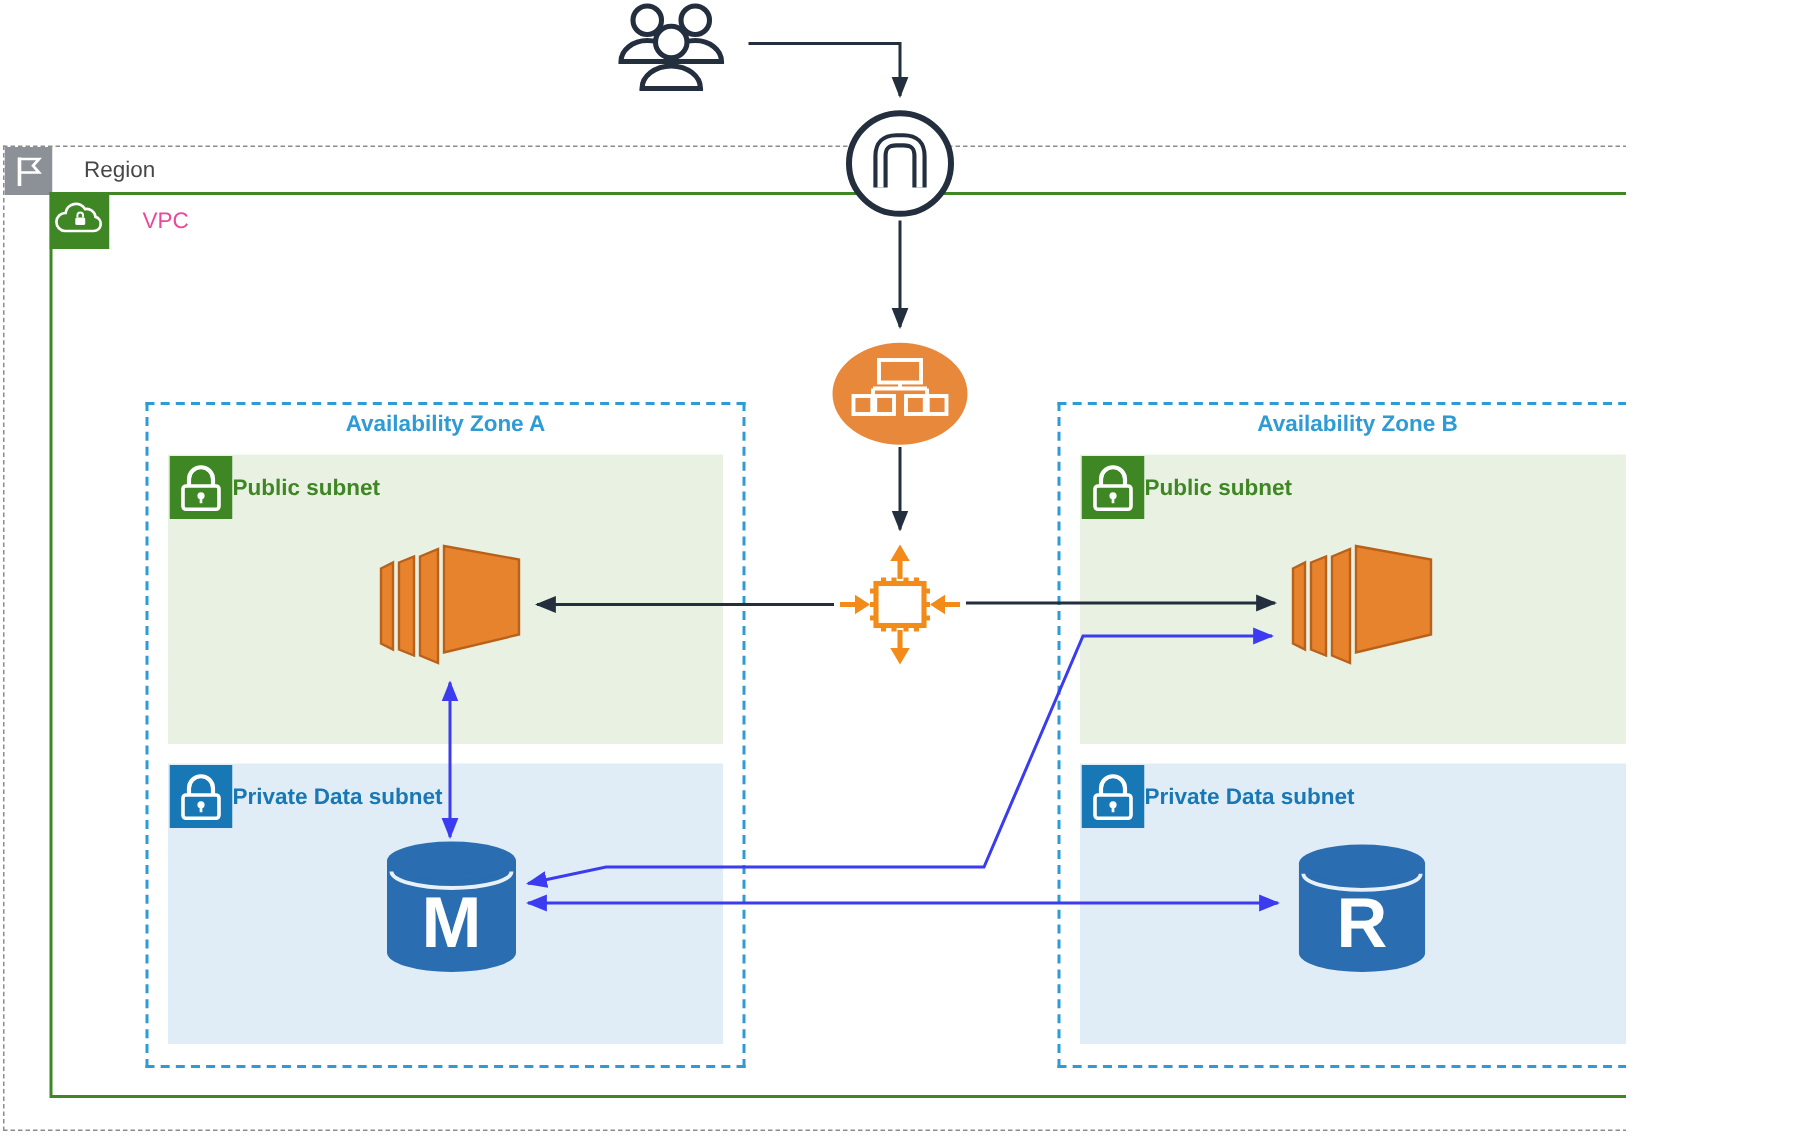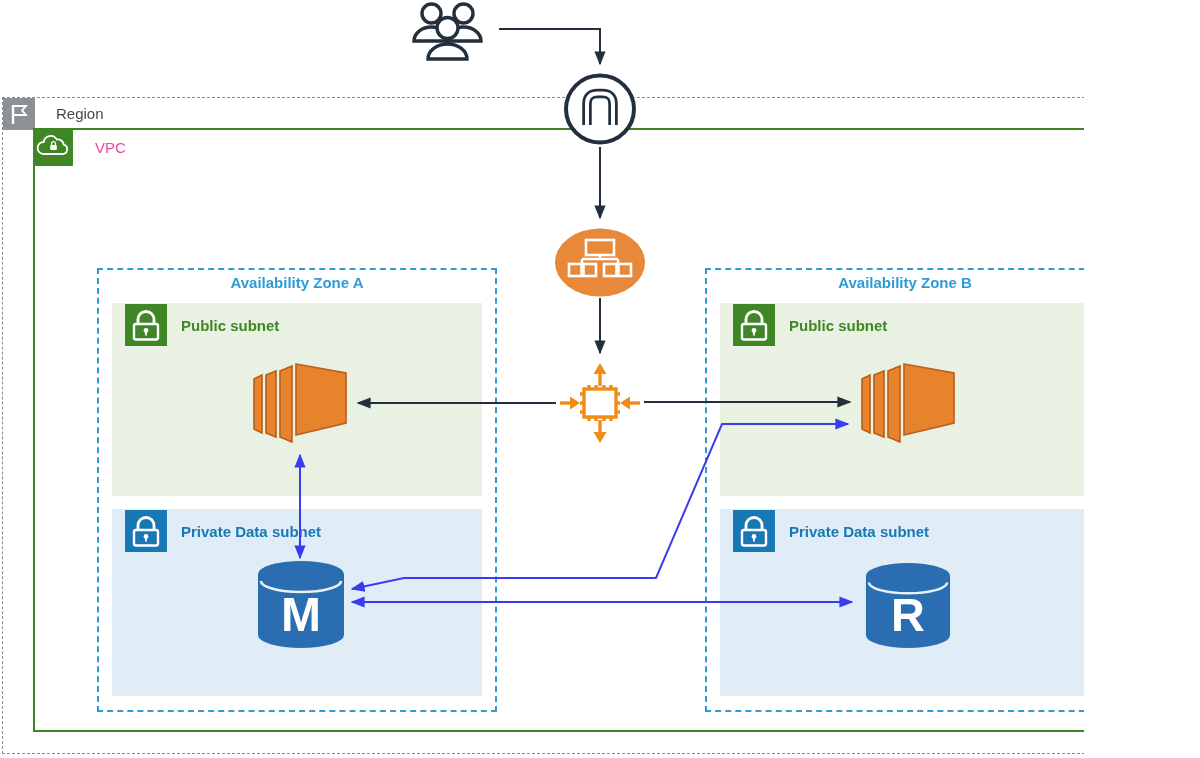--- a/index.html
+++ b/index.html
@@ -29,21 +29,21 @@
   .az-box{top:268px;width:400px;height:444px;border:2px dashed var(--az-blue);background:transparent;}
   .az-a{left:97px;} .az-b{left:705px;}
   .az-title{top:274px;width:400px;text-align:center;font-size:15px;font-weight:600;color:var(--az-blue);}
   .fill{width:370px;}
   .pub{top:303px;height:193px;background:var(--green-fill);}
   .priv{top:509px;height:187px;background:var(--blue-fill);}
   .col-a{left:112px;} .col-b{left:720px;}
   .subnet-label{font-size:15px;font-weight:600;}
   .pub-label{color:var(--green);}
   .priv-label{color:var(--subnet-blue);}
-  .label-row{display:flex;align-items:center;gap:14px;padding-left:12px;}
+  .label-row{display:flex;align-items:center;}
   svg{display:block;}
   #wires{left:0;top:0;pointer-events:none;}
 </style>
 </head>
 <body>
 
 <div id="stage">
 
   <div class="abs region-box"></div>
   <svg class="abs" style="left:3px;top:98px;" width="32" height="32" viewBox="0 0 32 32">

